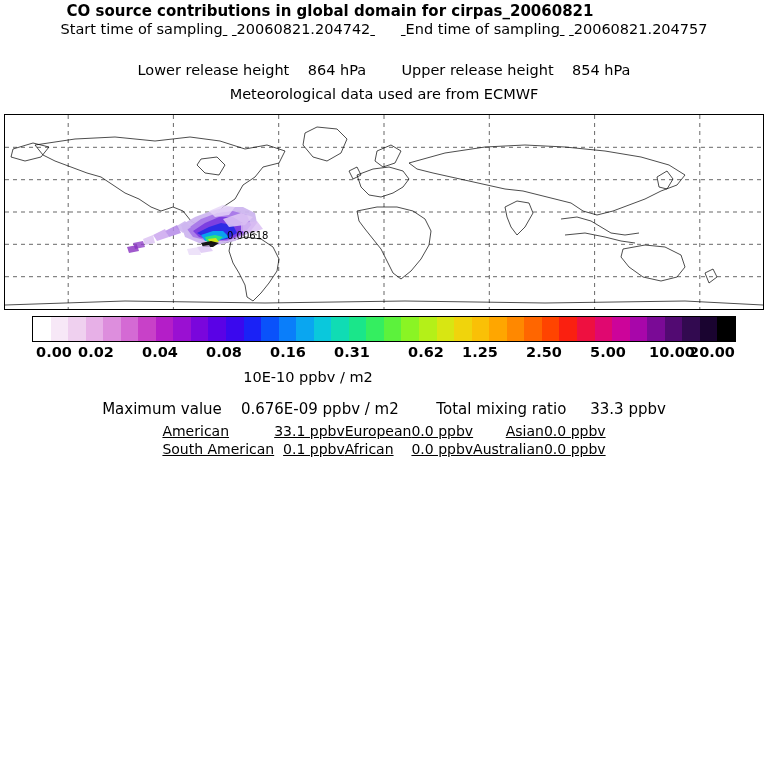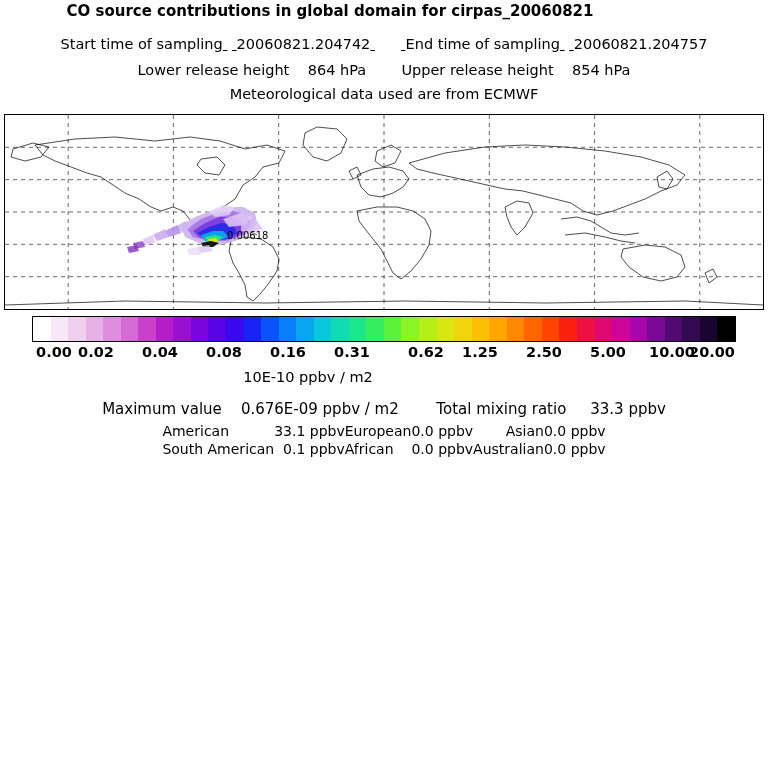--- a/index.html
+++ b/index.html
@@ -31,21 +31,21 @@
     font-weight: bold;
     letter-spacing: 0px;
   }
   .hdr-line {
     position: absolute;
     width: 768px;
     text-align: center;
     font-size: 14.5px;
   }
   .hdr-line .seg { display: inline-block; }
-  .hdr2 { top: 36px; text-decoration: underline; }
+  .hdr2 { top: 21px; text-decoration: underline; }
   .hdr3 { top: 62px; }
   .hdr4 { top: 86px; }
   .gap-lg { display: inline-block; width: 26px; }
 
   
   .map-frame {
     position: absolute;
     left: 4px;
     top: 114px;
     width: 760px;
@@ -108,20 +108,21 @@
   }
   .stat-row1 .sp { display: inline-block; width: 28px; }
   .region-table {
     margin: 4px auto 0 auto;
     border-collapse: collapse;
     font-size: 14px;
   }
   .region-table td {
     padding: 1px 0;
     white-space: nowrap;
+    text-decoration: underline;
   }
   .rt-name  { text-align: left;  padding-right: 6px; }
   .rt-val   { text-align: right; padding-right: 40px; }
   .rt-name2 { text-align: left;  padding-right: 6px; }
   .rt-val2  { text-align: right; padding-right: 40px; }
   .rt-name3 { text-align: right;  padding-right: 6px; }
   .rt-val3  { text-align: right; }
 </style>
 </head>
 <body>

